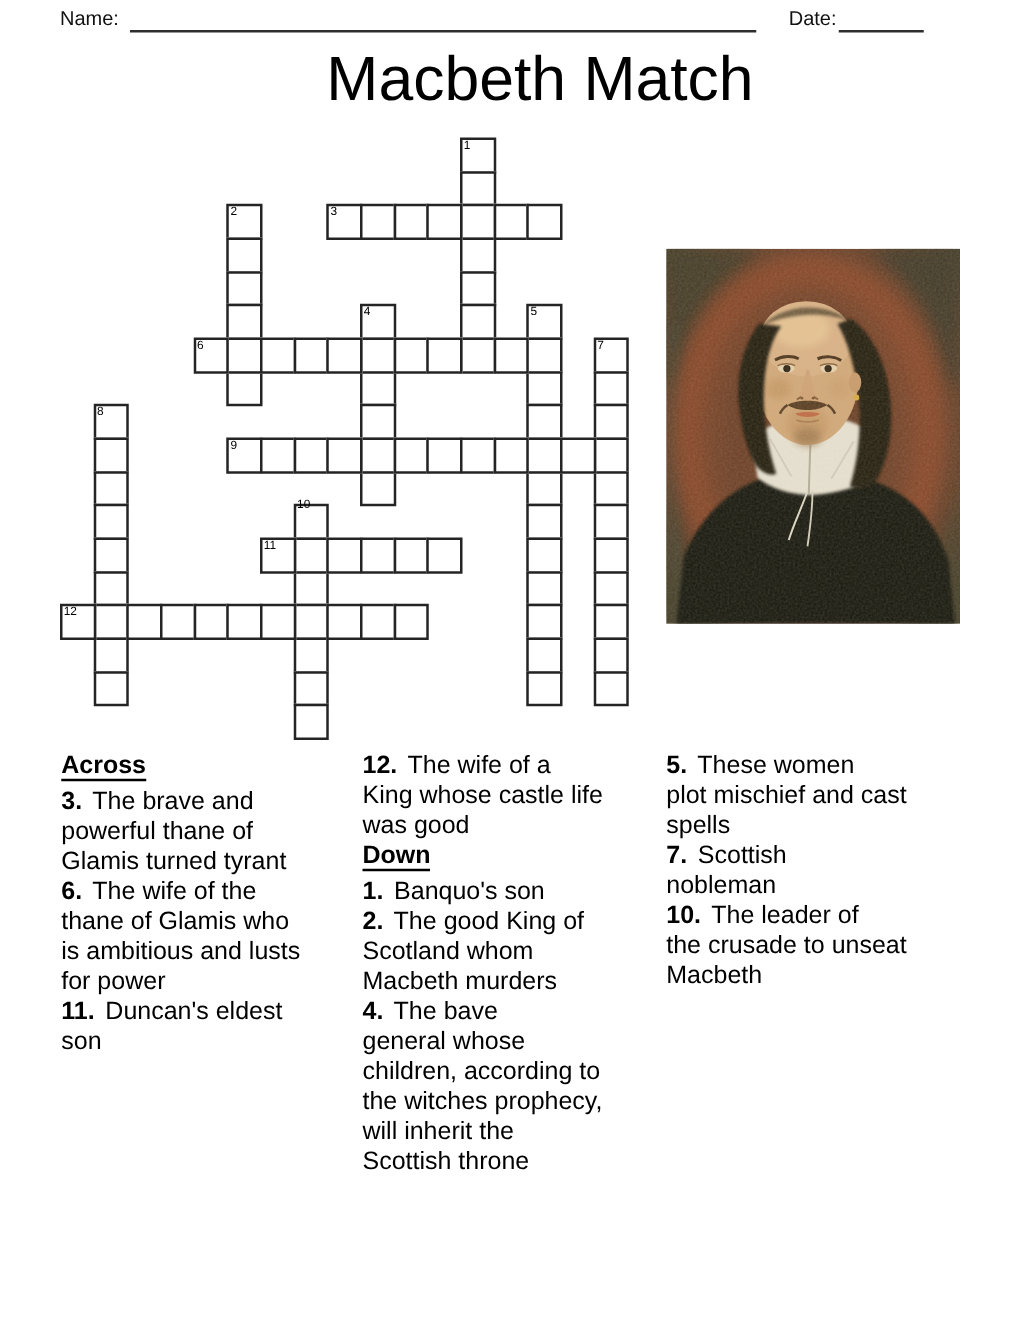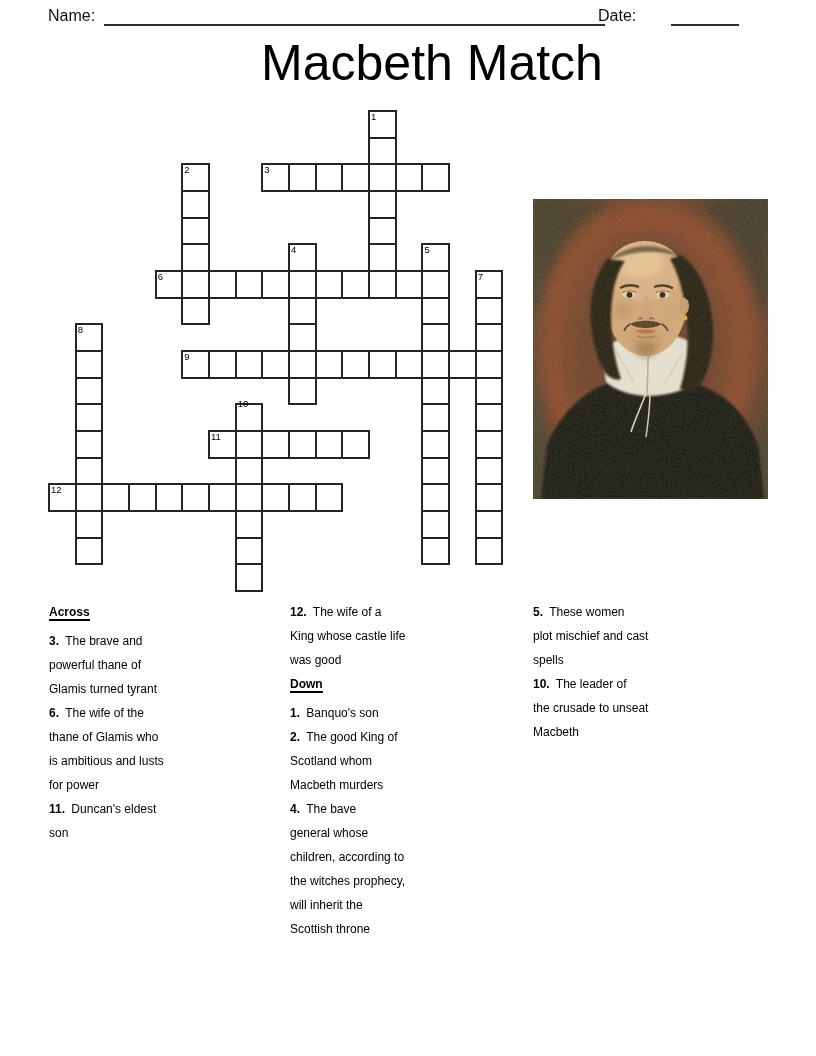--- a/index.html
+++ b/index.html
@@ -5,41 +5,41 @@
   html,body{margin:0;padding:0;background:#ffffff;}
   .page{
     position:relative;width:816px;height:1056px;background:#fff;
     font-family:"Liberation Sans","DejaVu Sans",sans-serif;color:#000;overflow:hidden;
   }
   
   .hdr-label{position:absolute;top:7px;font-size:16px;line-height:18px;color:#111;}
   .blank-line{position:absolute;top:6px;height:18px;border-bottom:2px solid #2e2e2e;}
   #name-label{left:48px;}
   #name-line{left:104px;width:501px;}
-  #date-label{left:598px;}
+  #date-label{left:631px;}
   #date-line{left:671px;width:68px;}
   
   .title{
     position:absolute;left:0;right:0;top:37px;text-align:center;
     font-size:50px;line-height:52px;font-weight:400;letter-spacing:0px;color:#000;padding-left:48px;
   }
   
   .grid{position:absolute;left:48px;top:110px;width:458px;height:484px;}
   .cell{
     position:absolute;width:28.7px;height:28.7px;box-sizing:border-box;
     border:2px solid #242424;background:#fff;
   }
   .cellnum{
     position:absolute;font-size:9.5px;line-height:10px;color:#000;z-index:2;
     font-family:"Liberation Sans","DejaVu Sans",sans-serif;
   }
   
   .portrait{position:absolute;left:533px;top:199px;width:235px;height:300px;}
   
-  .clue-col{position:absolute;top:600px;font-size:12px;line-height:24px;color:#000;}
+  .clue-col{position:absolute;top:600px;font-size:20px;line-height:24px;color:#000;}
   #clue-col-1{left:49px;width:240px;}
   #clue-col-2{left:290px;width:240px;}
   #clue-col-3{left:533px;width:240px;}
   .clue-heading{font-weight:bold;margin:0 0 5px 0;}
   .clue-heading span{border-bottom:2px solid #000;padding-bottom:0px;}
   .clue{white-space:pre-line;}
   .clue b{font-weight:bold;margin-right:3px;}
 </style>
 </head>
 <body>
@@ -270,18 +270,20 @@
 general whose
 children, according to
 the witches prophecy,
 will inherit the
 Scottish throne</span></div>
     </div>
   <div class="clue-col" id="clue-col-3">
       <div class="clue"><b>5.</b><span class="clue-text"> These women
 plot mischief and cast
 spells</span></div>
+      <div class="clue"><b>7.</b><span class="clue-text"> Scottish
+nobleman</span></div>
       <div class="clue"><b>10.</b><span class="clue-text"> The leader of
 the crusade to unseat
 Macbeth</span></div>
     </div>
 
 </div>
 
 </body></html>

